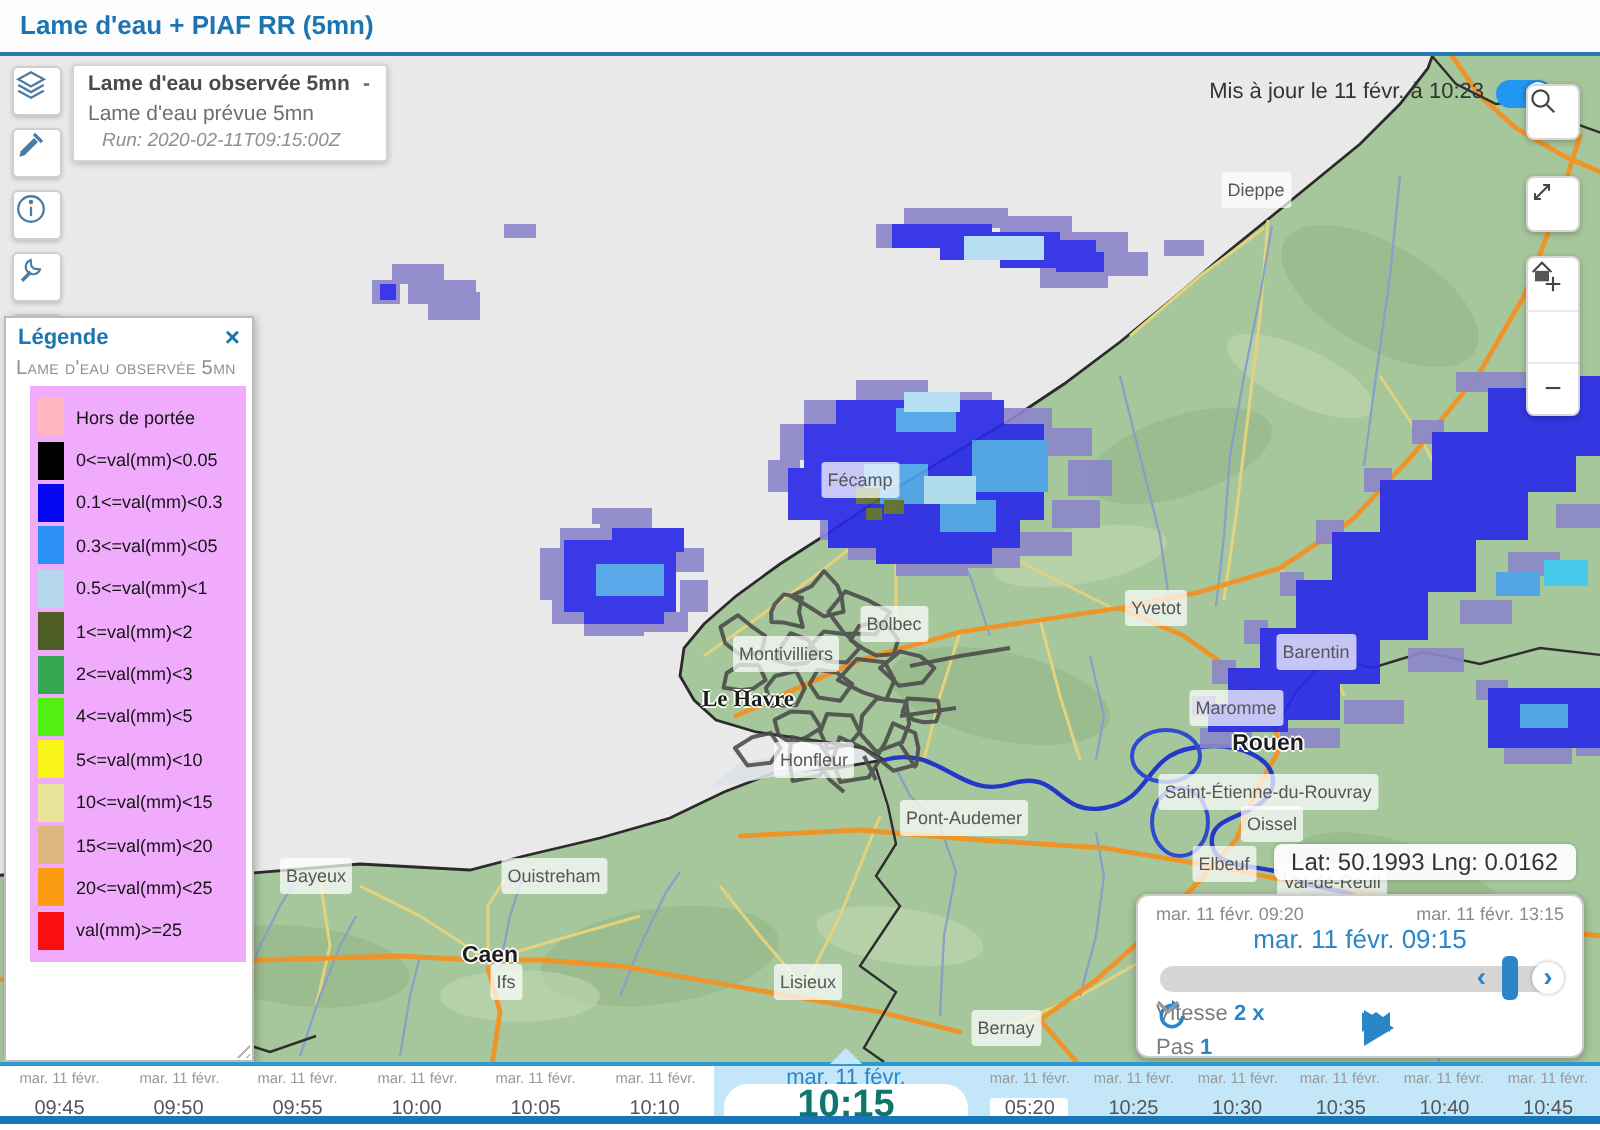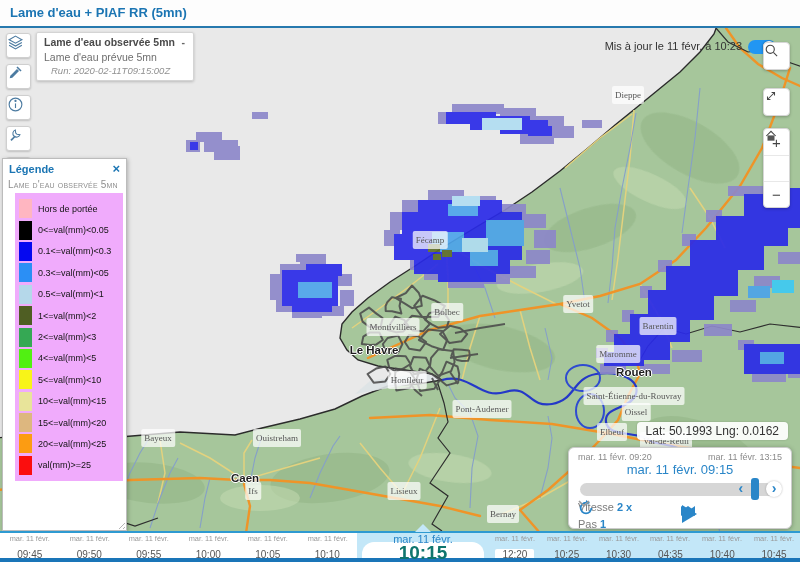--- a/index.html
+++ b/index.html
@@ -13,21 +13,21 @@
     position:absolute; top:0; left:0; width:800px; height:28px;
     background:#fdfdfd; border-bottom:2px solid #2779ae; z-index:40;
   }
   .header .title { position:absolute; left:10px; top:5px; font-size:13px; font-weight:bold; color:#1b75b3; }
   
   .map { position:absolute; top:28px; left:0; width:800px; height:503px; background:#e9e9e9; overflow:hidden; }
   .map svg { position:absolute; top:0; left:0; }
   
   .citylayer { position:absolute; inset:0; pointer-events:none; }
   .lbl { position:absolute; transform:translate(-50%,-50%); white-space:nowrap; }
-  .lbl.town { font-size:9px; color:#565656; background:rgba(255,255,255,.72); padding:4px 3px; border-radius:2px;font-family:Liberation Serif, serif; }
+  .lbl.town { font-size:9px; color:#565656; background:rgba(255,255,255,.72); padding:4px 3px; border-radius:2px; }
   .lbl.city { font-size:11.5px; font-weight:bold; color:#1d1d1d;
     text-shadow:1px 0 0 #fff,-1px 0 0 #fff,0 1px 0 #fff,0 -1px 0 #fff; }
   
   .tbtn {
     position:absolute; left:6px; width:25px; height:25px; background:#fff;
     border:1px solid #cfcfcf; border-radius:3px; box-shadow:0 1px 2px rgba(0,0,0,.18);
     display:flex; align-items:center; justify-content:center; color:#4c7ba1; z-index:30; cursor:pointer;
   }
   .tbtn svg { stroke:#4c7ba1; fill:none; stroke-width:1.6; }
   .tbtn .sign { font-size:16px; color:#555; line-height:1; }
@@ -372,21 +372,21 @@
         <span class="lbl town" style="left: 578px; top: 276px;">Yvetot</span>
         <span class="lbl town" style="left: 658px; top: 298px;">Barentin</span>
         <span class="lbl town" style="left: 618px; top: 326px;">Maromme</span>
         <span class="lbl city" style="left: 634px; top: 344px;">Rouen</span>
         <span class="lbl town" style="left: 634px; top: 368px;">Saint-Étienne-du-Rouvray</span>
         <span class="lbl town" style="left: 636px; top: 384px;">Oissel</span>
         <span class="lbl town" style="left: 612px; top: 404px;">Elbeuf</span>
         <span class="lbl town" style="left: 666px; top: 413px;">Val-de-Reuil</span>
         <span class="lbl town" style="left: 482px; top: 381px;">Pont-Audemer</span>
         <span class="lbl town" style="left: 407px; top: 352px;">Honfleur</span>
-        <span class="lbl city" style="left: 374px; top: 322px;">Le Havre</span>
+        <span class="lbl city" style="left: 374px; top: 322px; font-family: Liberation Serif, serif;">Le Havre</span>
         <span class="lbl town" style="left: 393px; top: 299px;">Montivilliers</span>
         <span class="lbl town" style="left: 404px; top: 463px;">Lisieux</span>
         <span class="lbl town" style="left: 503px; top: 486px;">Bernay</span>
         <span class="lbl city" style="left: 245px; top: 450px;">Caen</span>
         <span class="lbl town" style="left: 253px; top: 463px;">Ifs</span>
         <span class="lbl town" style="left: 277px; top: 410px;">Ouistreham</span>
         <span class="lbl town" style="left: 158px; top: 410px;">Bayeux</span>
       </div>
 
     <div class="status">
@@ -586,23 +586,23 @@
         <div class="tcell"><span class="d">mar. 11 févr.</span><span class="t">10:05</span></div>
         <div class="tcell"><span class="d">mar. 11 févr.</span><span class="t">10:10</span></div>
       </div>
     <div class="tl-cur">
       <span class="tri"></span>
       <span class="bg"></span>
       <span class="d">mar. 11 févr.</span>
       <span class="t">10:15</span>
     </div>
     <div class="tl-future" id="tl-future">
-        <div class="tcell ffirst"><span class="d">mar. 11 févr.</span><span class="t">12:20</span></div>
+        <div class="tcell ffirst"><span class="d">mar. 11 févr.</span><span class="t">05:20</span></div>
         <div class="tcell"><span class="d">mar. 11 févr.</span><span class="t">10:25</span></div>
         <div class="tcell"><span class="d">mar. 11 févr.</span><span class="t">10:30</span></div>
-        <div class="tcell"><span class="d">mar. 11 févr.</span><span class="t">04:35</span></div>
+        <div class="tcell"><span class="d">mar. 11 févr.</span><span class="t">10:35</span></div>
         <div class="tcell"><span class="d">mar. 11 févr.</span><span class="t">10:40</span></div>
         <div class="tcell"><span class="d">mar. 11 févr.</span><span class="t">10:45</span></div>
       </div>
   </div>
   <div class="bottombar"></div>
 
 </div>
 
 </body></html>

